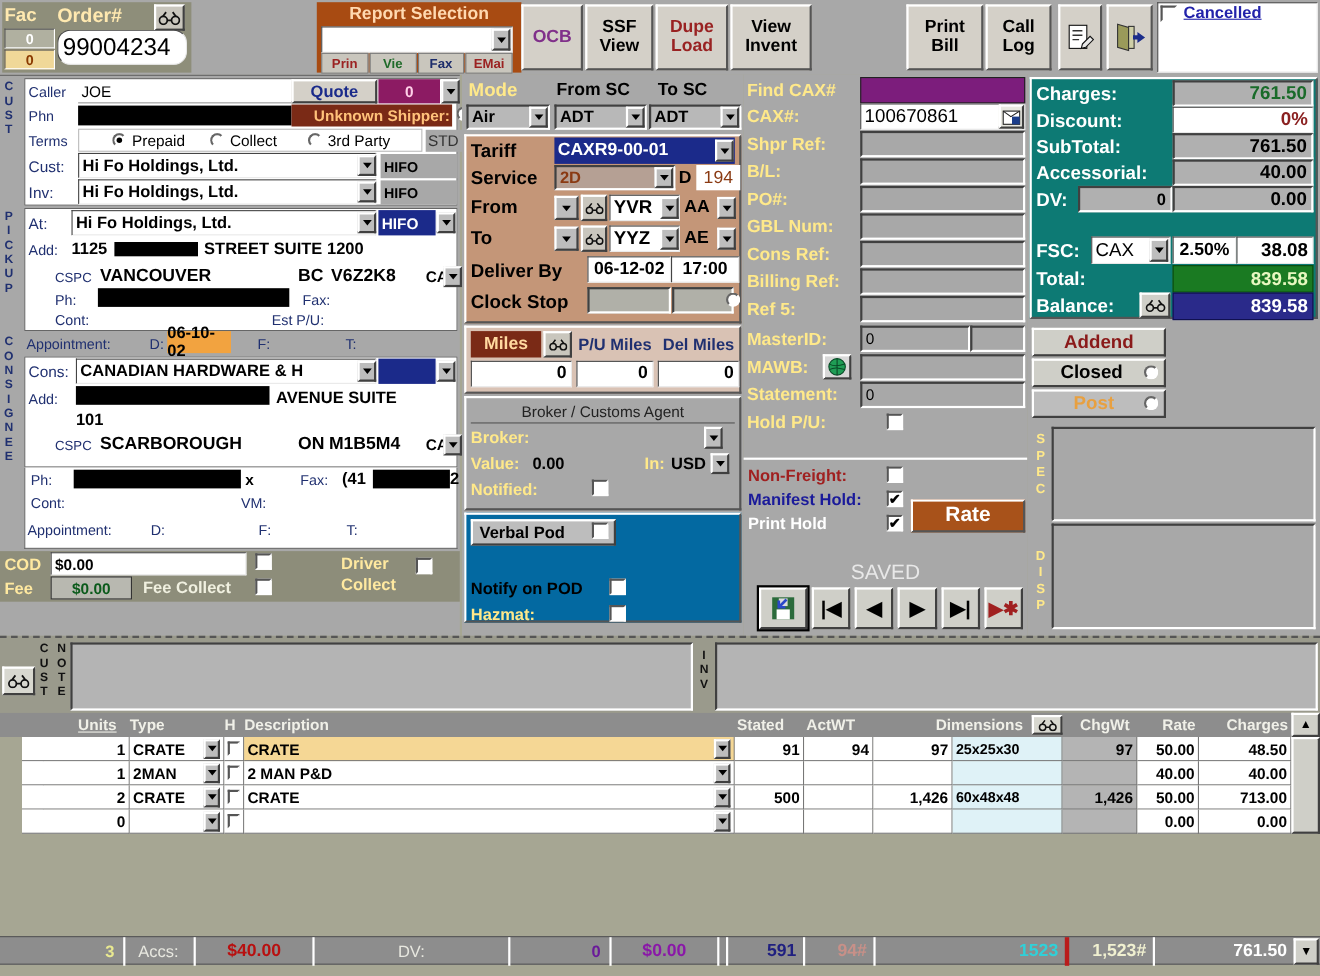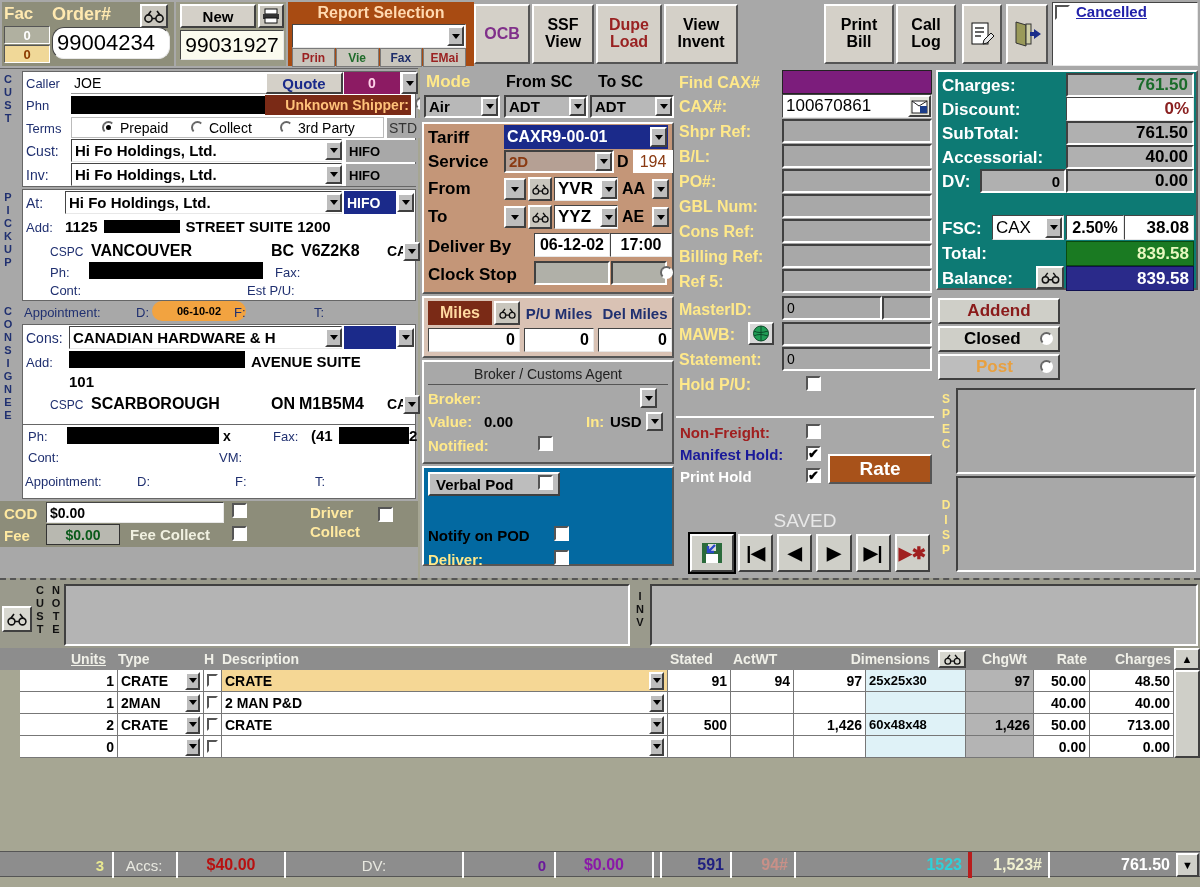--- a/index.html
+++ b/index.html
@@ -71,31 +71,20 @@
               <circle cx="15.5" cy="8.5" r="3.6"></circle>
               <path d="M4 5 L7 1 M16 5 L13 1 M8 8.5 L12 8.5"></path>
             </g>
           </svg>
       </div>
       <div class="abs thin-in ctr" style="left:2px;top:24px;width:46px;height:18px;background:#b0b0a0;color:#fff;font-weight:bold;font-size:13px;">0</div>
       <div class="abs thin-in ctr" style="left:2px;top:43px;width:46px;height:18px;background:#f0d898;color:#8a3a00;font-weight:bold;font-size:13px;">0</div>
       <div class="abs fld lft" style="left:50px;top:25px;width:118px;height:32px;font-size:22px;padding-left:4px;border-radius:12px;">99004234</div>
     </div>
 
-    <div class="abs grp-new">
-      <div class="abs bevel-out ctr b" style="left:4px;top:2px;width:76px;height:24px;background:#d4d0c8;font-size:15px;">New</div>
-      <div class="abs bevel-out ctr" style="left:82px;top:2px;width:26px;height:24px;background:#c9c6bd;">
-        <svg width="18" height="16" viewBox="0 0 18 16">
-            <rect x="3" y="1" width="12" height="5" fill="#fff" stroke="#111"></rect>
-            <rect x="1" y="6" width="16" height="5" fill="#333"></rect>
-            <rect x="3" y="10" width="12" height="5" fill="#fff" stroke="#111"></rect>
-          </svg>
-      </div>
-      <div class="abs fld ctr" style="left:4px;top:28px;width:104px;height:30px;font-size:21px;background:#fbfbee;">99031927</div>
-    </div>
 
     <div class="abs grp-rpt">
       <div class="abs ctr" style="left:0;top:0px;width:186px;height:22px;color:#ffd9b0;font-weight:bold;font-size:16px;">Report Selection</div>
       <div class="abs fld lft" style="left:4px;top:22px;width:174px;height:24px;padding:0;">
         <span style="flex:1;padding-left:4px;"></span>
         <span class="arrow" style="height:20px;margin-right:1px;"></span>
       </div>
       <div class="abs" style="left:4px;top:46px;width:174px;height:19px;display:flex;gap:1px;">
         <div class="rptbtn" style="color:#9b2222;">Prin</div>
         <div class="rptbtn" style="color:#1f6b2a;">Vie</div>
@@ -221,21 +210,21 @@
       <div class="abs lft" style="left:27px;top:72px;width:30px;height:20px;color:#203070;font-size:13px;">Ph:</div>
       <div class="abs" style="left:66px;top:72px;width:174px;height:17px;background:#000;"></div>
       <div class="abs lft" style="left:252px;top:72px;width:50px;height:20px;color:#203070;font-size:13px;">Fax:</div>
 
       <div class="abs lft" style="left:27px;top:90px;width:50px;height:20px;color:#203070;font-size:13px;">Cont:</div>
       <div class="abs lft" style="left:224px;top:90px;width:70px;height:20px;color:#203070;font-size:13px;">Est P/U:</div>
     </div>
 
     <div class="abs lft" style="left:24px;top:233px;width:112px;height:20px;color:#203070;font-size:13px;">Appointment:</div>
     <div class="abs lft" style="left:136px;top:233px;width:16px;height:20px;color:#203070;font-size:13px;">D:</div>
-    <div class="abs ctr" style="left:152px;top:232px;width:94px;height:20px;background:#f2a340;font-weight:bold;font-size:11px;border-radius:10px;">06-10-02</div>
+    <div class="abs ctr" style="left:152px;top:232px;width:58px;height:20px;background:#f2a340;font-weight:bold;font-size:15px;">06-10-02</div>
     <div class="abs lft" style="left:234px;top:233px;width:16px;height:20px;color:#203070;font-size:13px;">F:</div>
     <div class="abs lft" style="left:314px;top:233px;width:16px;height:20px;color:#203070;font-size:13px;">T:</div>
 
     <div class="abs" style="left:22px;top:255px;width:394px;height:101px;background:#fff;border:1px solid #666;">
       <div class="abs lft" style="left:3px;top:2px;width:42px;height:22px;color:#203070;font-size:14px;">Cons:</div>
       <div class="abs fld lft" style="left:46px;top:1px;width:273px;height:23px;font-weight:bold;font-size:15px;padding-left:3px;">CANADIAN HARDWARE &amp; H</div>
       <div class="abs arrow" style="left:302px;top:3px;height:19px;"></div>
       <div class="abs lft" style="left:321px;top:1px;width:52px;height:23px;background:#1b2a8a;"></div>
       <div class="abs arrow" style="left:374px;top:3px;height:19px;"></div>
 
@@ -391,21 +380,21 @@
       <div class="abs cbx" style="left:114px;top:74px;"></div>
     </div>
 
     <div class="abs" style="left:2px;top:398px;width:252px;height:100px;background:#0369a1;border:2px solid;border-color:#fff #555 #555 #fff;padding-left:19px;">
       <div class="abs bevel-out lft" style="left:4px;top:4px;width:132px;height:24px;background:#bdbdbd;font-weight:bold;font-size:15px;padding-left:6px;">Verbal Pod</div>
       <div class="abs cbx" style="left:114px;top:7px;"></div>
 
       <div class="abs lft" style="left:4px;top:56px;width:122px;height:22px;font-weight:bold;font-size:15px;">Notify on POD</div>
       <div class="abs cbx" style="left:130px;top:58px;"></div>
 
-      <div class="abs lft" style="left:4px;top:80px;width:90px;height:22px;color:#ffe98a;font-weight:bold;font-size:15px;">Deliver:</div>
+      <div class="abs lft" style="left:4px;top:80px;width:90px;height:22px;color:#ffe98a;font-weight:bold;font-size:15px;">Hazmat:</div>
       <div class="abs cbx" style="left:130px;top:82px;"></div>
     </div>
   </div>
 
   <div class="abs" style="left:676px;top:68px;width:258px;height:510px;background:#a8a8a8;">
     <div class="abs lft" style="left:3px;top:4px;width:104px;height:22px;color:#ffe98a;font-weight:bold;font-size:16px;">Find CAX#</div>
     <div class="abs" style="left:106px;top:2px;width:150px;height:24px;background:#7c1d7c;border:1px solid #222;"></div>
 
     <div class="abs lft" style="left:3px;top:28px;width:104px;height:22px;color:#ffe98a;font-weight:bold;font-size:16px;">CAX#:</div>
     <div class="abs fld lft" style="left:106px;top:26px;width:150px;height:24px;font-size:17px;padding-left:3px;">100670861</div>

